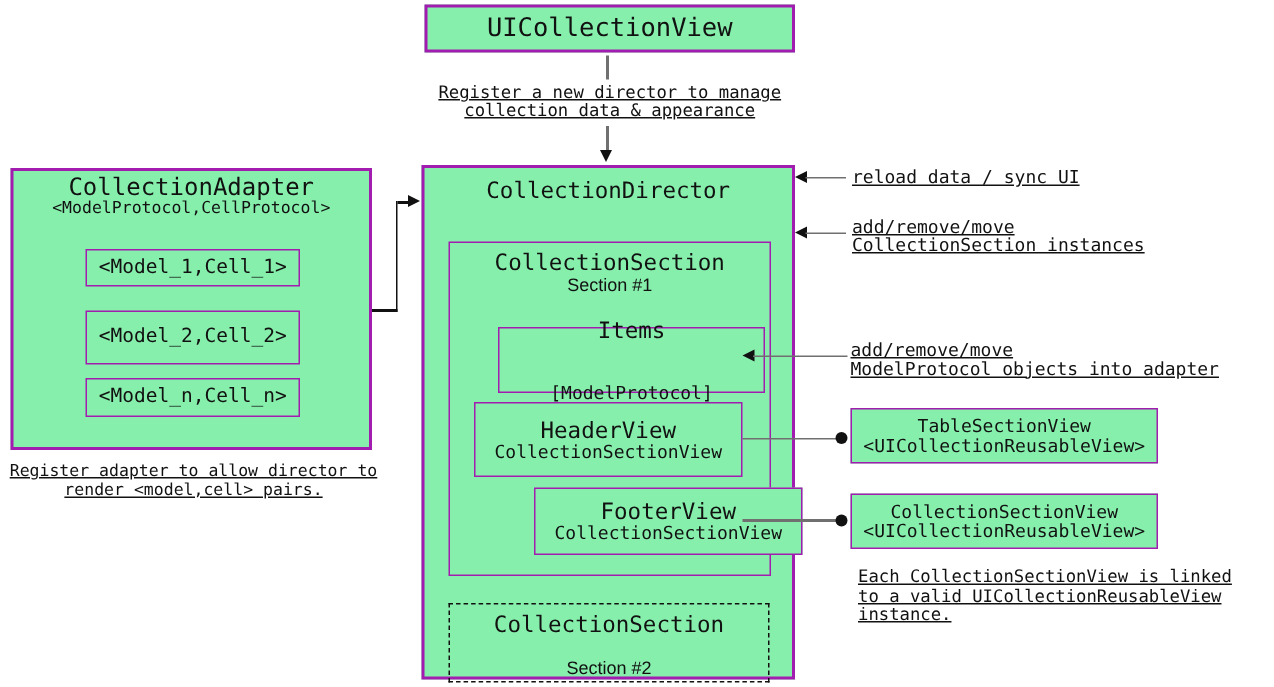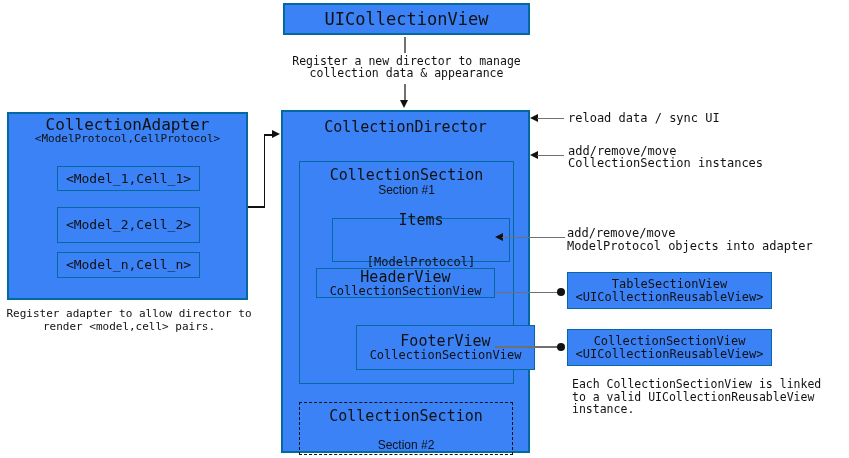--- a/index.html
+++ b/index.html
@@ -1,26 +1,26 @@
 <!DOCTYPE html>
 <html><head>
 <meta charset="utf-8">
 <style>
   html,body { margin:0; padding:0; background:#ffffff; }
   .stage {
     position:relative; width:849px; height:458px; background:#ffffff;
     font-family:"DejaVu Sans Mono","Liberation Mono",monospace;
     color:#111111; overflow:hidden;
   }
-  .box { position:absolute; box-sizing:border-box; background:#3b82f6; border:2px solid #0369a1; }
+  .box { position:absolute; box-sizing:border-box; background:#86efac; border:2px solid #a21caf; }
   .b15 { border-width:1.5px; }
   .dashed { border:1.5px dashed #111111; }
   .flexc { display:flex; flex-direction:column; align-items:center; justify-content:center; }
   .flext { display:flex; flex-direction:column; align-items:center; justify-content:flex-start; }
-  .txt { position:absolute; white-space:nowrap; }
+  .txt { position:absolute; white-space:nowrap;text-decoration:underline; }
   .ctr { text-align:center; }
   .f17 { font-size:17px; line-height:18px; }
   .f16 { font-size:16px; line-height:17px; }
   .f15 { font-size:15px; line-height:16px; }
   .f13 { font-size:13px; line-height:14px; }
   .f12 { font-size:12px; line-height:13px; }
   .f12t { font-size:12px; line-height:11.5px; }
   .f12m { font-size:12px; line-height:12.5px; }
   .f115 { font-size:11.5px; line-height:11.5px; }
   .f11 { font-size:11px; line-height:12.5px; }
@@ -83,21 +83,21 @@
   <div class="box b15 flext" style="left:299px;top:161px;width:215px;height:223px;padding-top:5px;">
     <div class="f15">CollectionSection</div>
     <div class="sans" style="margin-top:1px;">Section #1</div>
   </div>
 
   <div class="box b15 flexc" style="left:332px;top:218px;width:178px;height:44px;gap:28px;">
     <div class="f15">Items</div>
     <div class="f12">[ModelProtocol]</div>
   </div>
 
-  <div class="box b15 flexc" style="left:316px;top:268px;width:179px;height:30px;text-align:center;">
+  <div class="box b15 flexc" style="left:316px;top:268px;width:179px;height:50px;text-align:center;">
     <div class="f15">HeaderView</div>
     <div class="f12">CollectionSectionView</div>
   </div>
 
   <div class="box b15 flexc" style="left:316px;top:325px;width:179px;height:45px;margin-left:40px;">
     <div class="f15">FooterView</div>
     <div class="f12">CollectionSectionView</div>
   </div>
 
   <div class="box dashed flext" style="left:299px;top:402px;width:214px;height:53px;padding-top:5px;background:transparent;">

